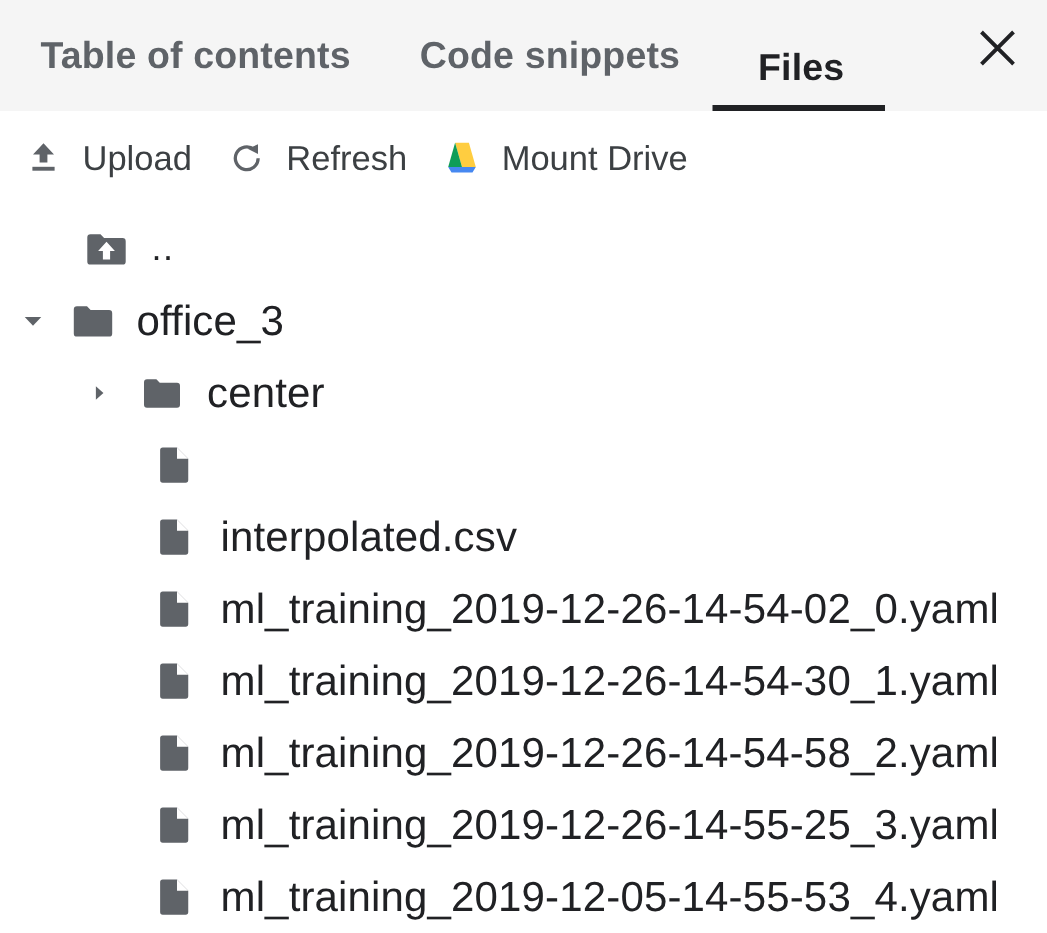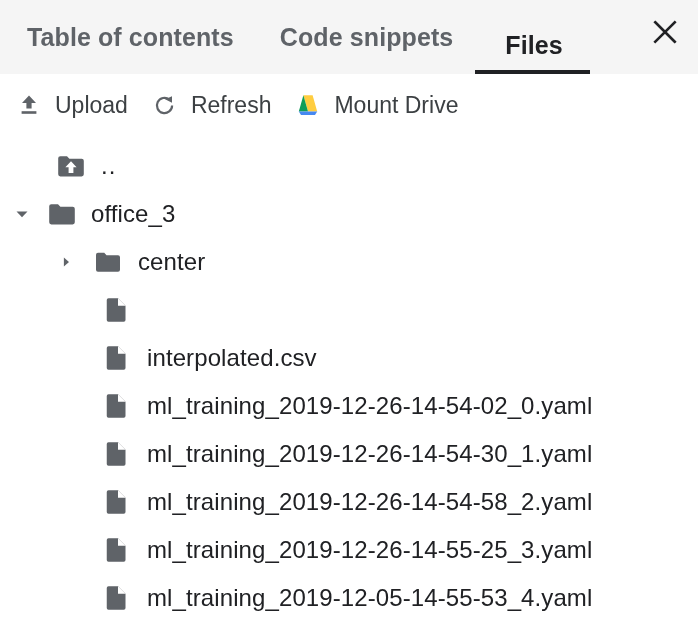--- a/index.html
+++ b/index.html
@@ -118,21 +118,21 @@
   }
   .row-icon {
     width: 32px;
     height: 32px;
     flex: none;
     display: flex;
     align-items: center;
     justify-content: center;
   }
   .row-label {
-    font-size: 24px;
+    font-size: 28px;
     color: #202124;
     white-space: nowrap;
     letter-spacing: 0.1px;
   }
   .row-label.dots { font-size: 24px; letter-spacing: 1px; }
 
   
   .lvl0 .caret   { margin-left: 11px; }
   .lvl0 .row-icon{ margin-left: 13px; }
   .lvl0 .row-label { margin-left: 13px; }

